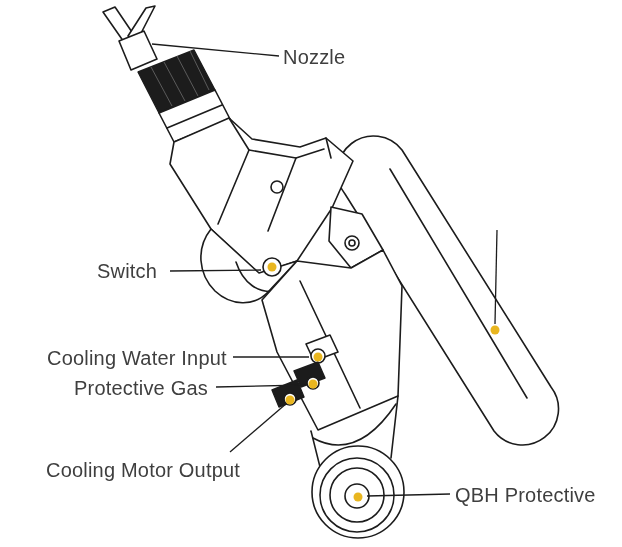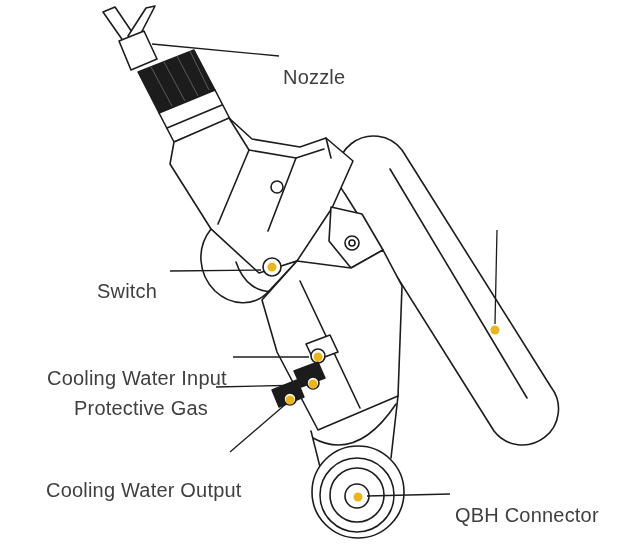--- a/index.html
+++ b/index.html
@@ -4,21 +4,21 @@
 <style>
   * { margin:0; padding:0; box-sizing:border-box; }
   html,body { background:#ffffff; font-family:"Liberation Sans", sans-serif; }
   .diagram {
     position:relative; width:622px; height:547px;
     background:var(--background,#ffffff); overflow:hidden;
   }
   .diagram > svg { position:absolute; left:0; top:0; }
   .label {
     position:absolute; font-size:20px; line-height:26px;
-    color:var(--text,#3f3f3f); white-space:nowrap; letter-spacing:.2px;margin-top:20px;
+    color:var(--text,#3f3f3f); white-space:nowrap; letter-spacing:.2px;
   }
   .ln   { fill:none; stroke:var(--line,#1c1c1c); stroke-width:1.6; stroke-linejoin:round; stroke-linecap:round; }
   .white{ fill:#ffffff; }
   .dark { fill:var(--line,#1c1c1c); stroke:var(--line,#1c1c1c); stroke-width:1.4; stroke-linejoin:round; }
   .rib  { fill:none; stroke:#ffffff; stroke-width:1; opacity:.28; }
   .lead { fill:none; stroke:var(--line,#1c1c1c); stroke-width:1.3; }
   .dot  { fill:var(--callout-dot,#e9b61f); stroke:none; }
 </style>
 </head>
 <body>
@@ -110,15 +110,15 @@
       <circle class="dot" cx="313" cy="384" r="4.5"></circle>
       <circle class="dot" cx="290" cy="400" r="4.5"></circle>
       <circle class="dot" cx="358" cy="497" r="4.5"></circle>
     </g>
   </svg>
 
   <div class="label" style="left:283px;top:44px">Nozzle</div>
   <div class="label" style="left:47px;top:345px">Cooling Water Input</div>
   <div class="label" style="left:97px;top:258px">Switch</div>
   <div class="label" style="left:74px;top:375px">Protective Gas</div>
-  <div class="label" style="left:46px;top:457px">Cooling Water Output</div>
-  <div class="label" style="left:455px;top:482px">QBH Connector</div>
+  <div class="label" style="left:46px;top:457px">Cooling Motor Output</div>
+  <div class="label" style="left:455px;top:482px">QBH Protective</div>
 </div>
 
 </body></html>

